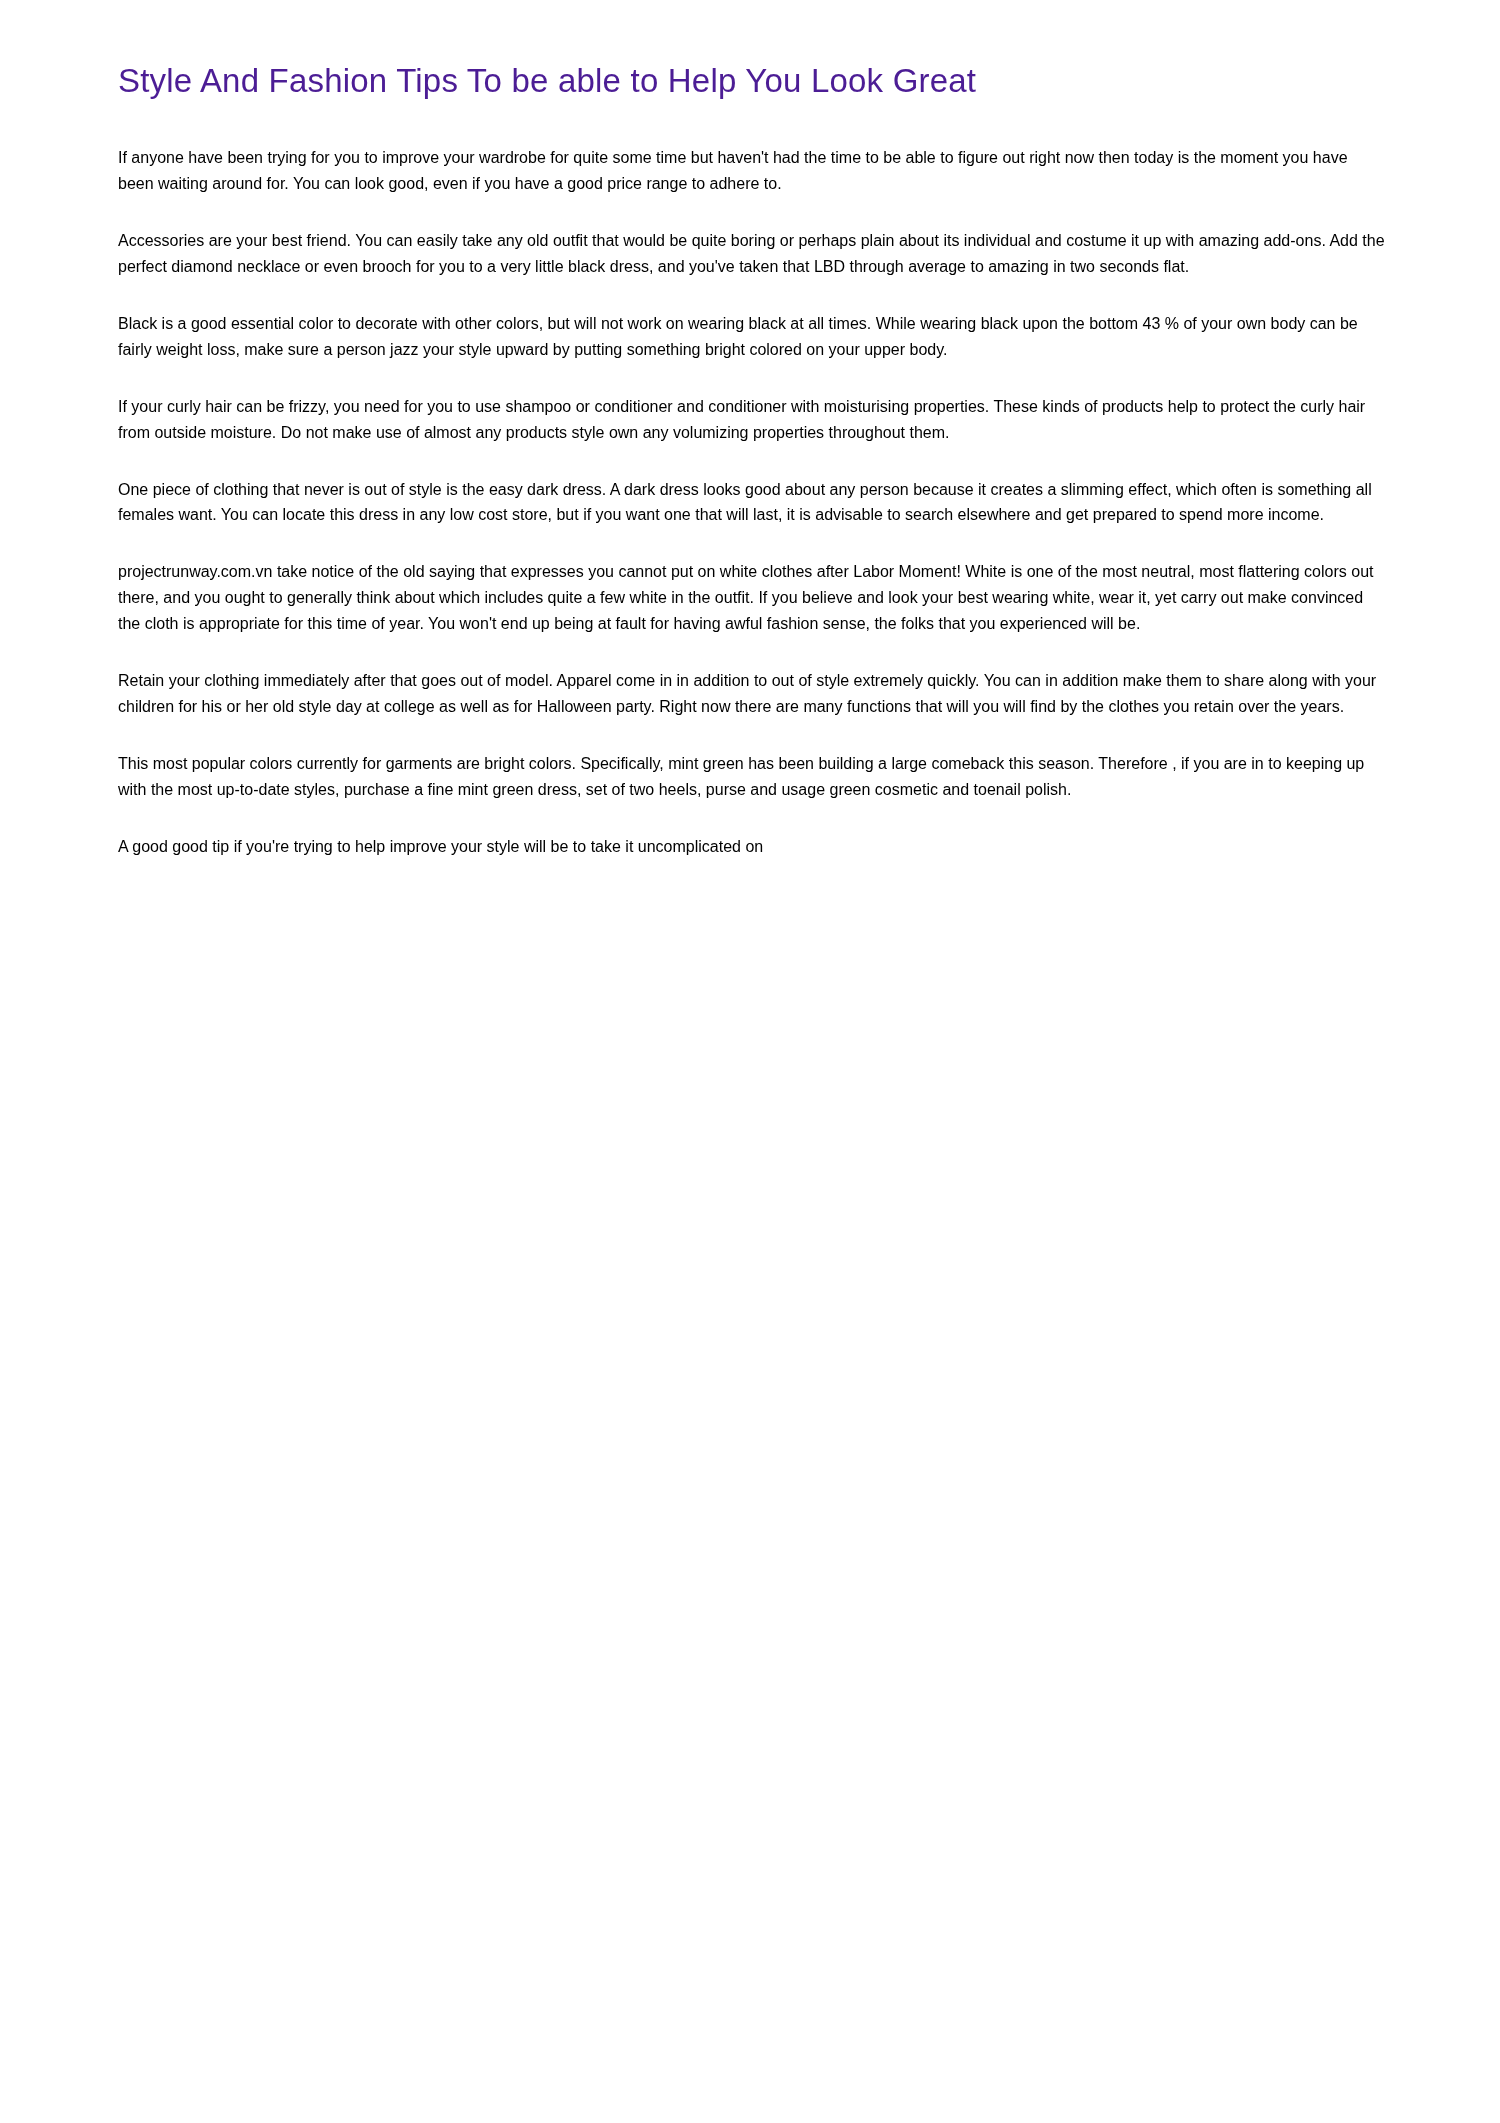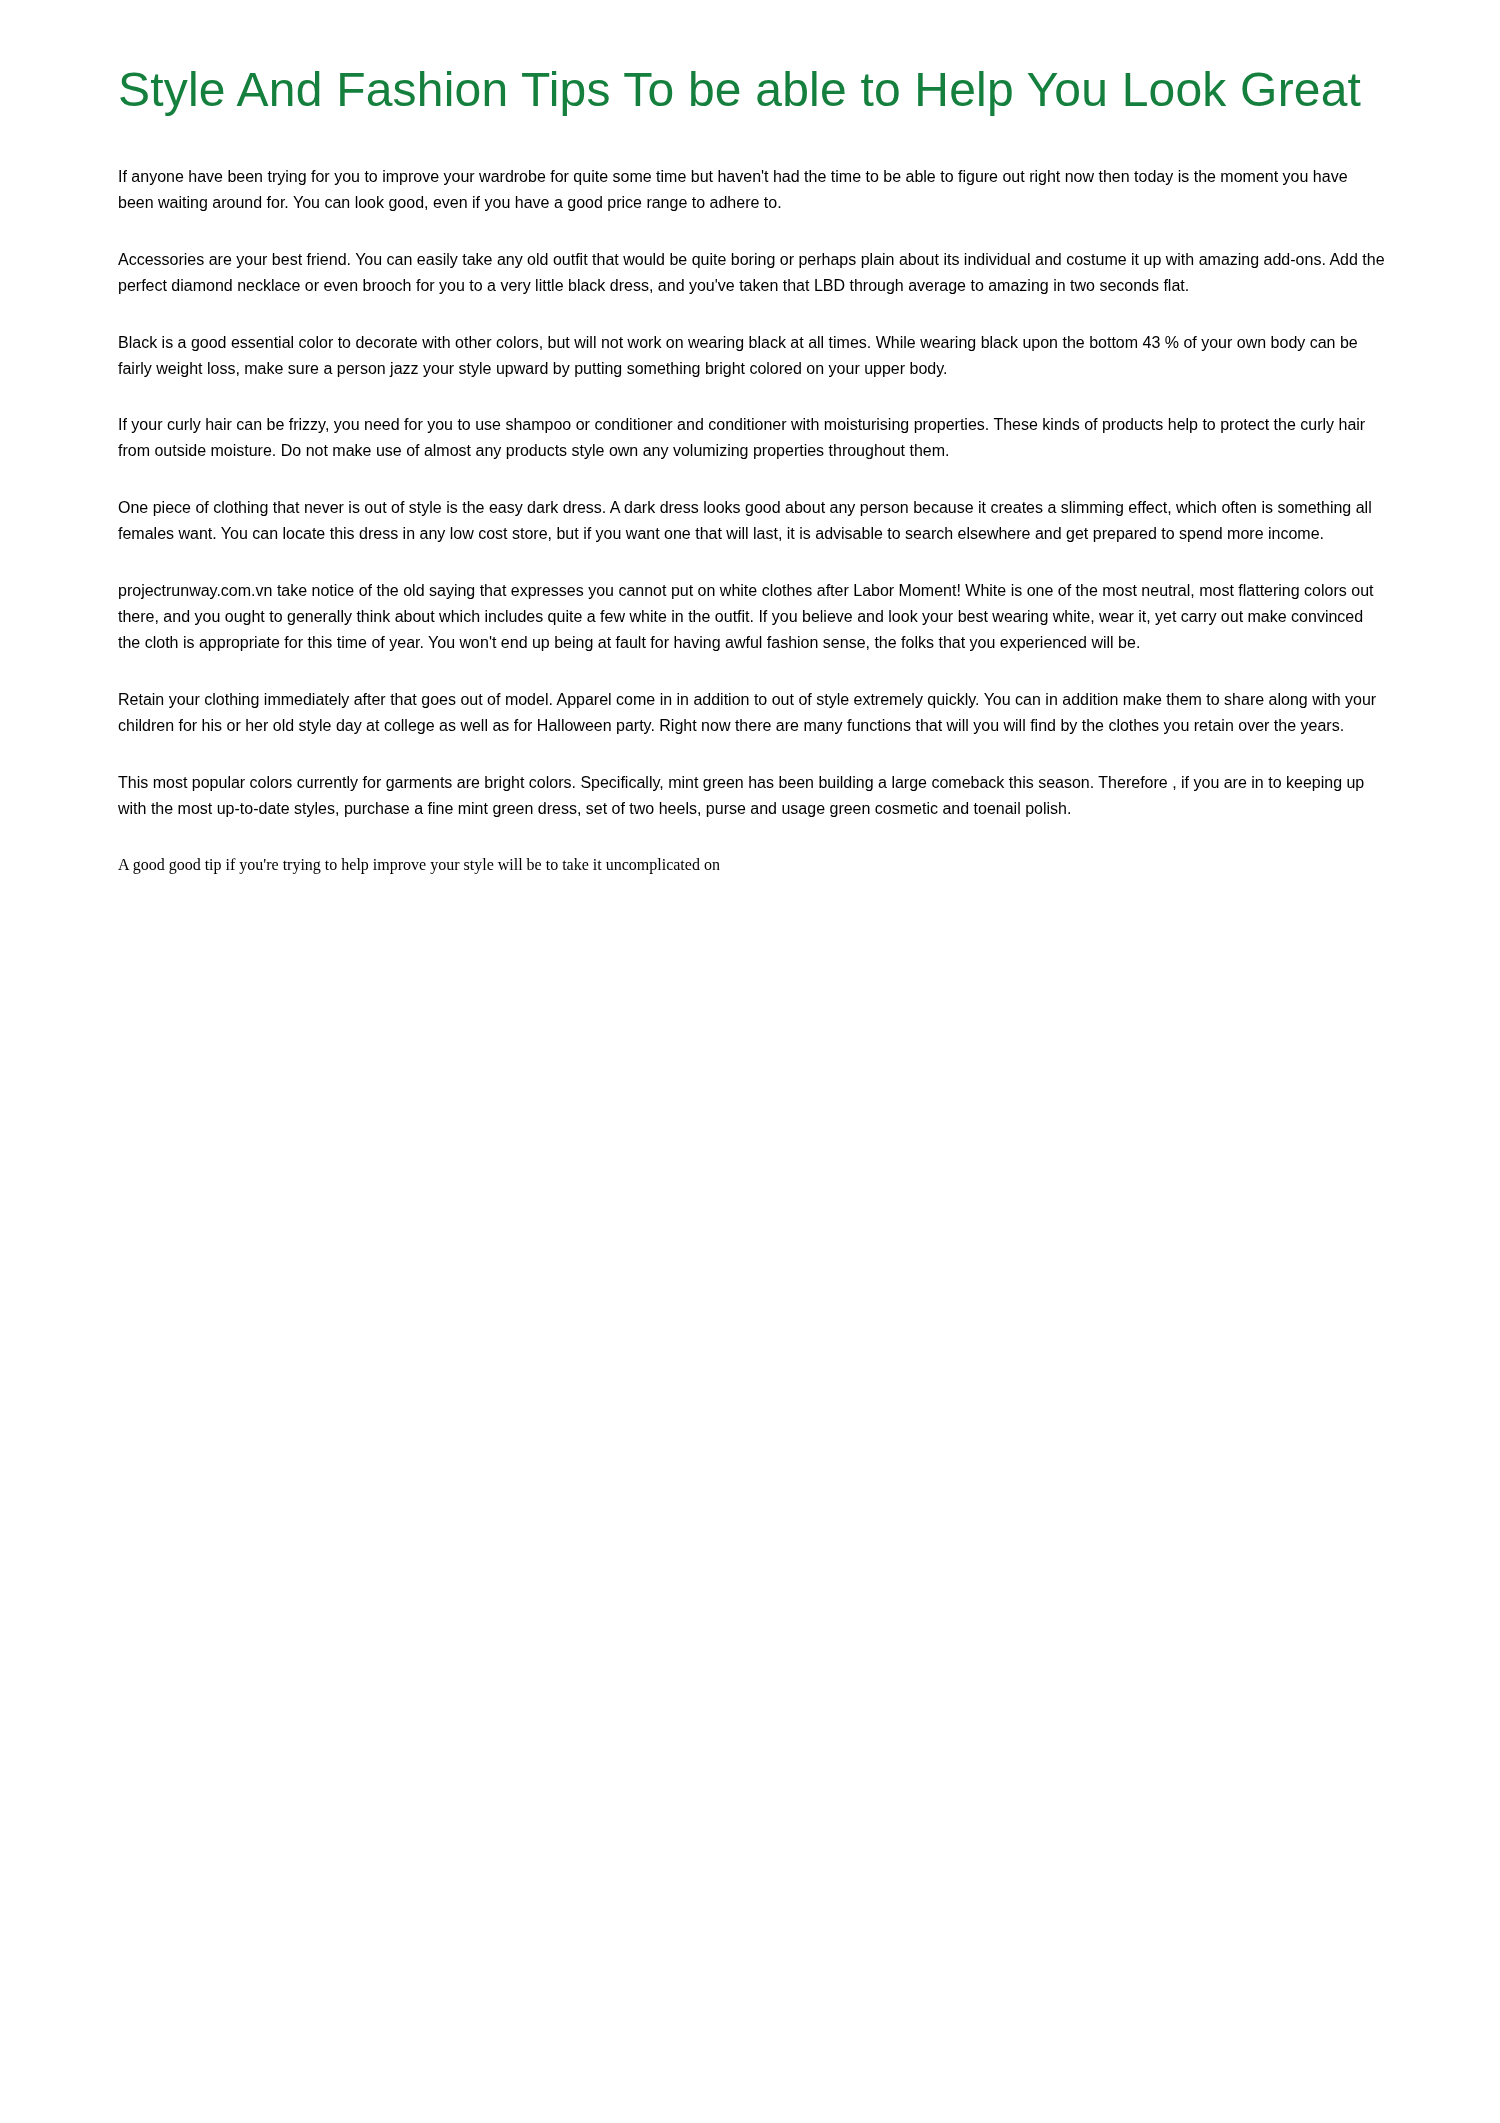--- a/index.html
+++ b/index.html
@@ -12,39 +12,38 @@
     color: #000000;
   }
   .page {
     width: 1500px;
     min-height: 2123px;
     box-sizing: border-box;
     background: #ffffff;
     padding: 60px 115px 40px 118px;
   }
   .doc-title {
-    font-size: 48px;
+    font-size: 33px;
     font-weight: normal;
     line-height: 1.25;
     letter-spacing: 0.2px;
     margin: 0 0 44px 0;
-    color: #15803d;
+    color: #4c1d95;
   }
   .doc-body {
     font-size: 16px;
     line-height: 1.62;
     color: #000000;
   }
   .doc-body p {
     margin: 0 0 31px 0;
     text-align: left;
   }
   .doc-body p:last-child {
     margin-bottom: 0;
-    font-family: Liberation Serif, serif;
   }
 </style>
 </head>
 <body>
 
 <div class="page">
   <h1 class="doc-title">Style And Fashion Tips To be able to Help You Look Great</h1>
   <div class="doc-body">
     <p>If anyone have been trying for you to improve your wardrobe for quite some time but haven't had the time to be able to figure out right now then today is the moment you have been waiting around for. You can look good, even if you have a good price range to adhere to.</p>
     <p>Accessories are your best friend. You can easily take any old outfit that would be quite boring or perhaps plain about its individual and costume it up with amazing add-ons. Add the perfect diamond necklace or even brooch for you to a very little black dress, and you've taken that LBD through average to amazing in two seconds flat.</p>

